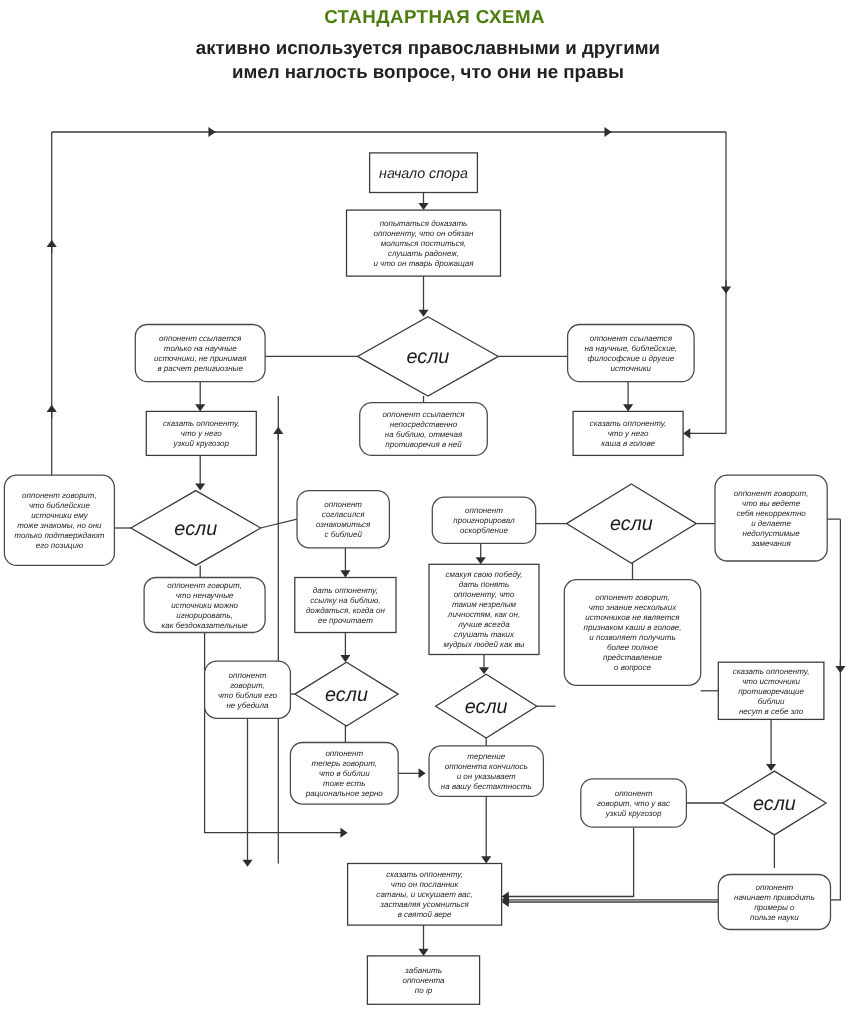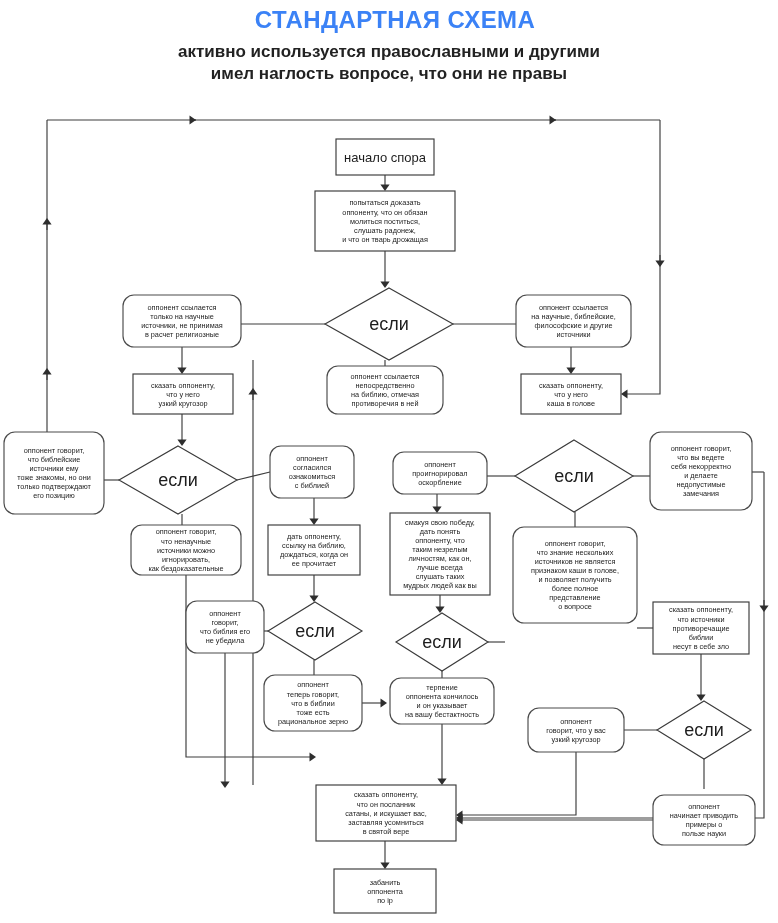--- a/index.html
+++ b/index.html
@@ -10,30 +10,30 @@
     color:#1a1a1a;
   }
   #page{position:relative;width:778px;height:923px;background:#fff;}
 
   
   .heading{
     position:absolute;left:0;top:0;width:778px;
     text-align:center;padding-top:6px;
   }
   .title-line{
-    font-size:24px;font-weight:700;letter-spacing:.4px;
-    line-height:1.16;color:#3b82f6;margin-left:12px;
+    font-size:17px;font-weight:700;letter-spacing:.4px;
+    line-height:1.16;color:#4d7c0f;margin-left:12px;
   }
   .subtitle{
     margin-top:7px;font-size:17px;font-weight:600;
     line-height:1.32;color:#222;
   }
 
   
-  #diagram{position:absolute;left:0;top:0;width:778px;height:769px;}
+  #diagram{position:absolute;left:0;top:0;width:778px;height:769px;font-style:italic;}
   #diagram svg{display:block;}
 
   .node-rect{fill:#ffffff;stroke:#3a3a3a;stroke-width:1.15;}
   .node-round{fill:#ffffff;stroke:#4a4a4a;stroke-width:1.15;}
   .node-diamond{fill:#ffffff;stroke:#3a3a3a;stroke-width:1.15;}
   .edge{stroke:#3c3c3c;stroke-width:1.15;fill:none;}
   .arrowhead{fill:#2e2e2e;stroke:none;}
 
   text.nt{
     font-family:"Liberation Sans","DejaVu Sans",sans-serif;

